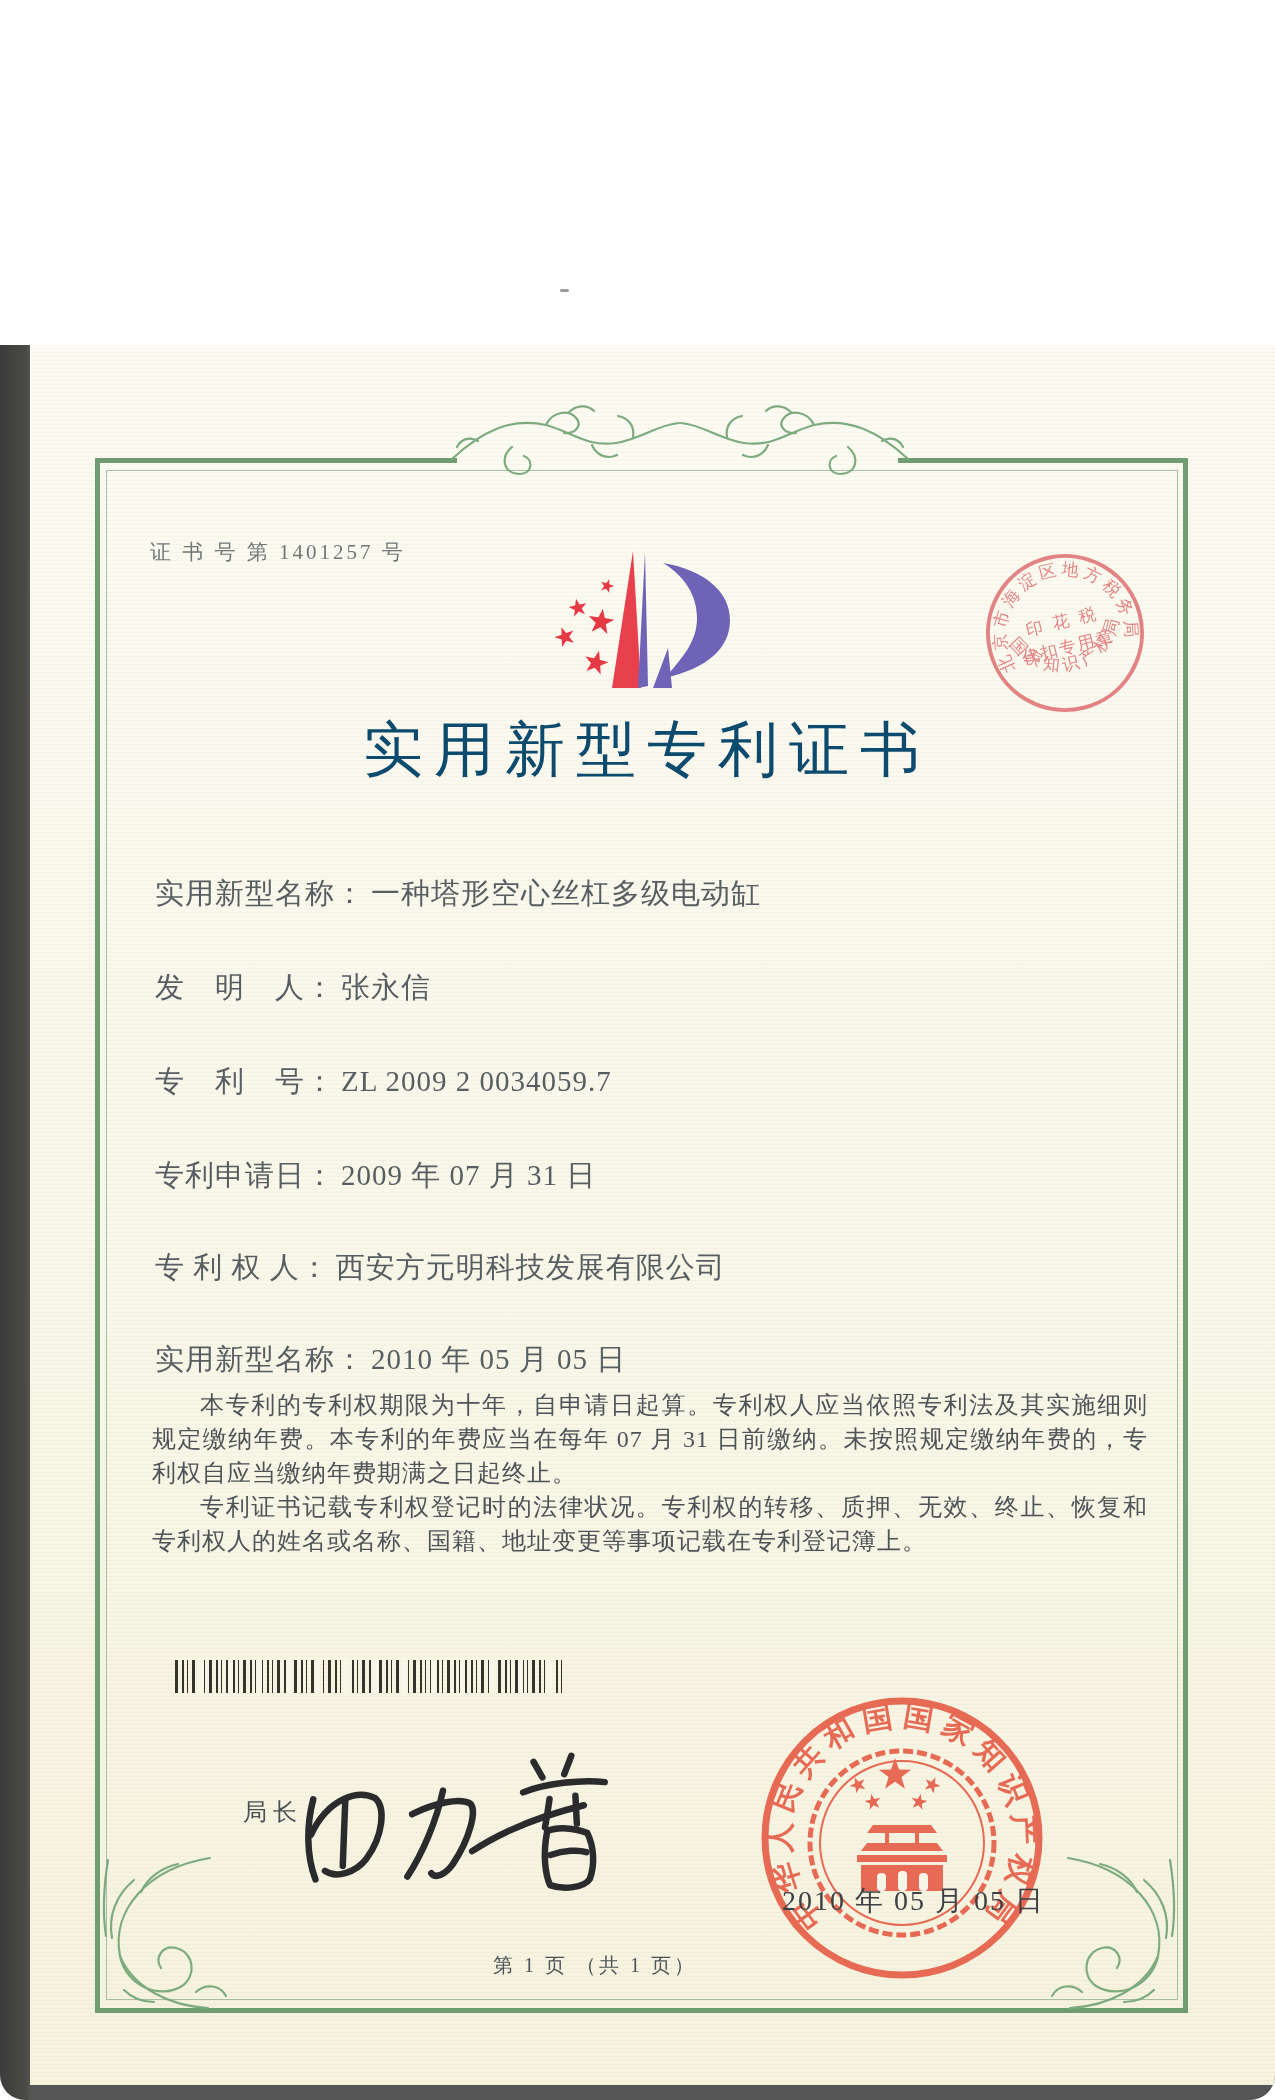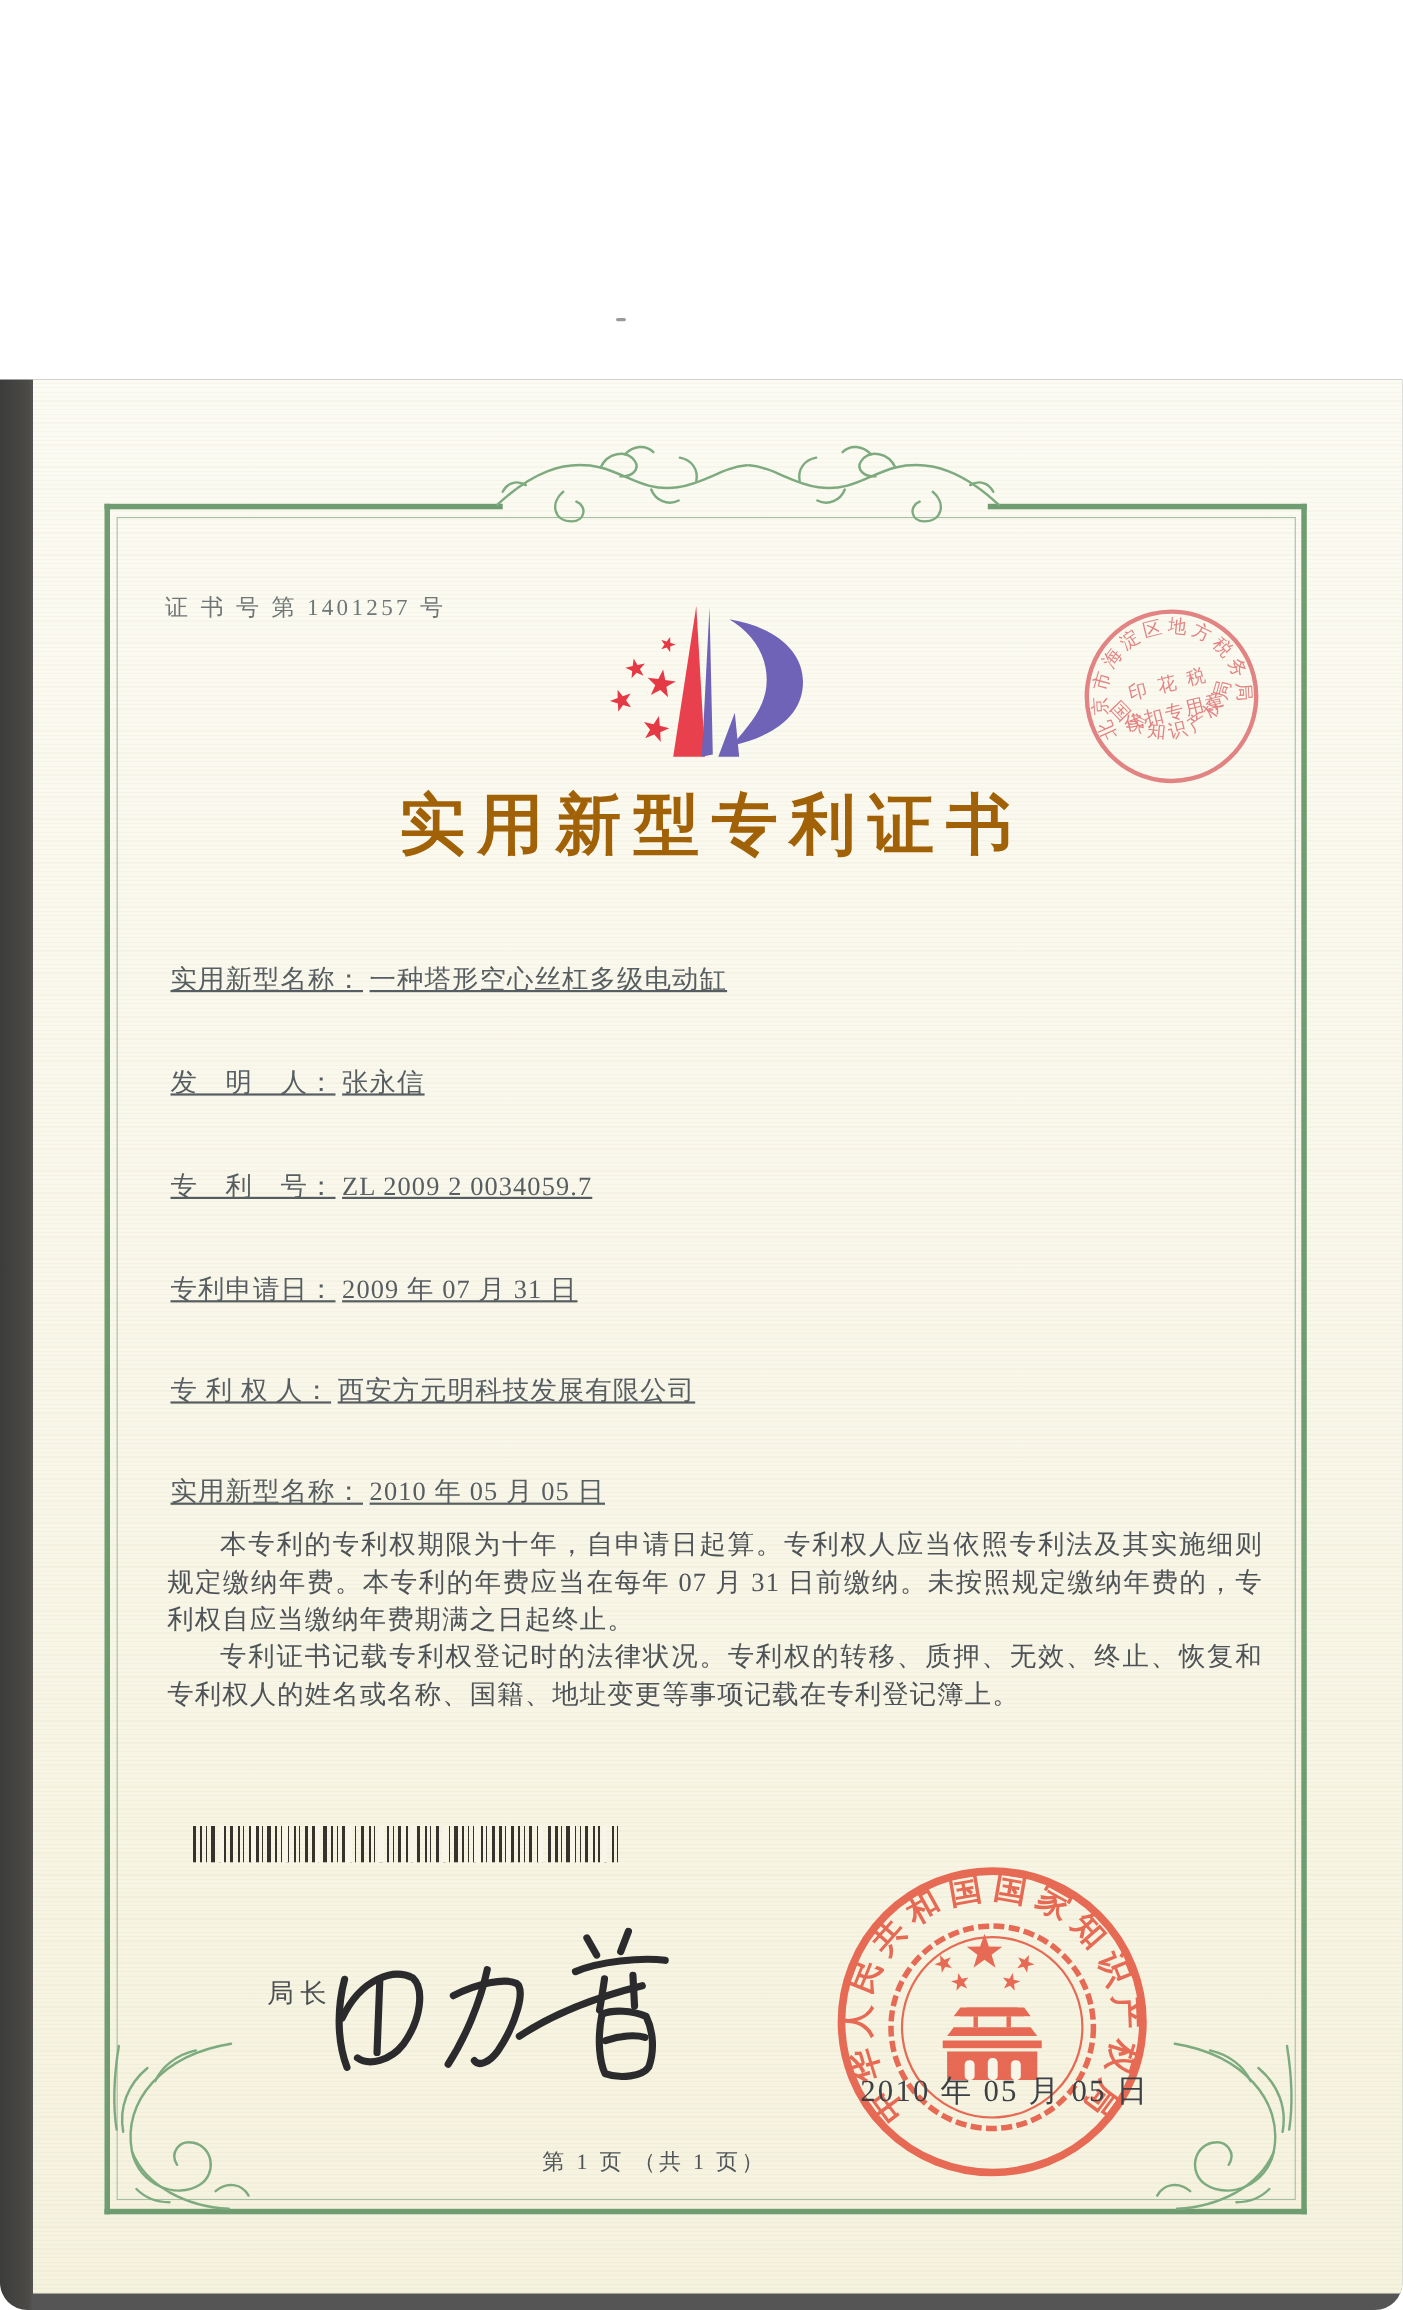--- a/index.html
+++ b/index.html
@@ -31,23 +31,23 @@
   .ornament{position:absolute;}
   .dragons{left:450px;top:383px;width:460px;height:96px;}
   .corner-bl{left:78px;top:1840px;width:160px;height:172px;}
   .corner-br{left:1040px;top:1840px;width:160px;height:172px;transform:scaleX(-1);}
 
   .cert-number{position:absolute;left:150px;top:538px;font-size:21px;letter-spacing:3px;color:#6f7776;}
 
   .logo{position:absolute;left:535px;top:515px;width:230px;height:190px;}
 
   .title{position:absolute;left:95px;top:710px;width:1093px;text-align:center;
-         font-size:60px;letter-spacing:11px;text-indent:11px;color:#a16207;font-weight:700;}
-
-  .field{position:absolute;left:155px;font-size:24px;color:#575e62;letter-spacing:1px;white-space:nowrap;text-decoration:underline;}
+         font-size:60px;letter-spacing:11px;text-indent:11px;color:#0c4a6e;font-weight:400;}
+
+  .field{position:absolute;left:155px;font-size:29px;color:#575e62;letter-spacing:1px;white-space:nowrap;}
   .field .val{margin-left:6px;}
   .f0{top:874px;} .f1{top:968px;} .f2{top:1062px;} .f3{top:1156px;} .f4{top:1248px;} .f5{top:1340px;}
 
   .body-text{position:absolute;left:152px;top:1388px;width:996px;font-size:24px;
              line-height:34px;color:#4e5357;text-align:justify;letter-spacing:1px;}
   .body-text p{margin:0;text-indent:2em;}
 
   .barcode{position:absolute;left:175px;top:1660px;width:388px;height:33px;
     background:
       repeating-linear-gradient(90deg,rgba(0,0,0,0) 0 24px,#f8f6e8 24px 29px),

